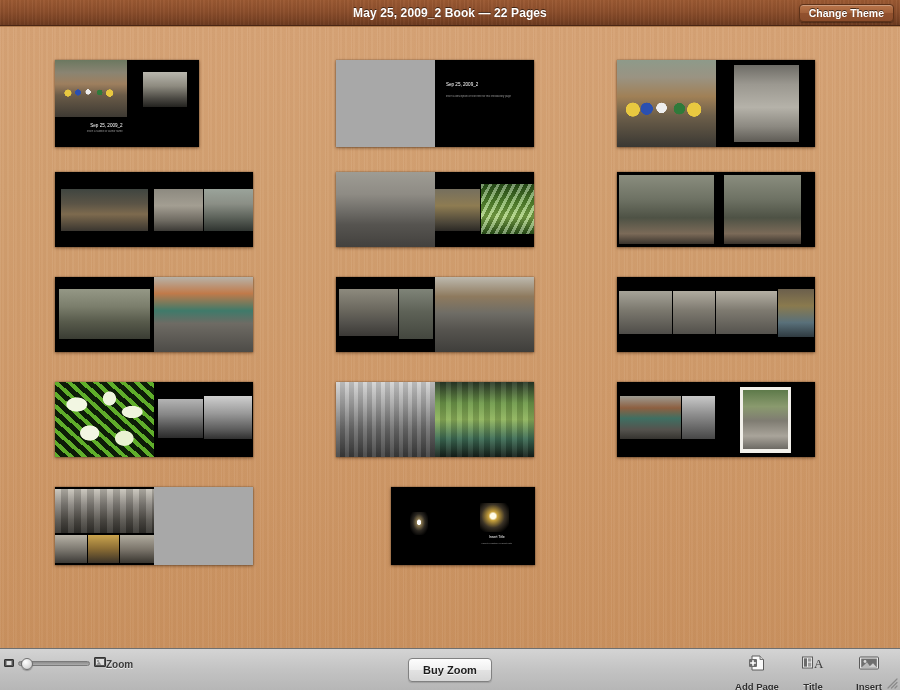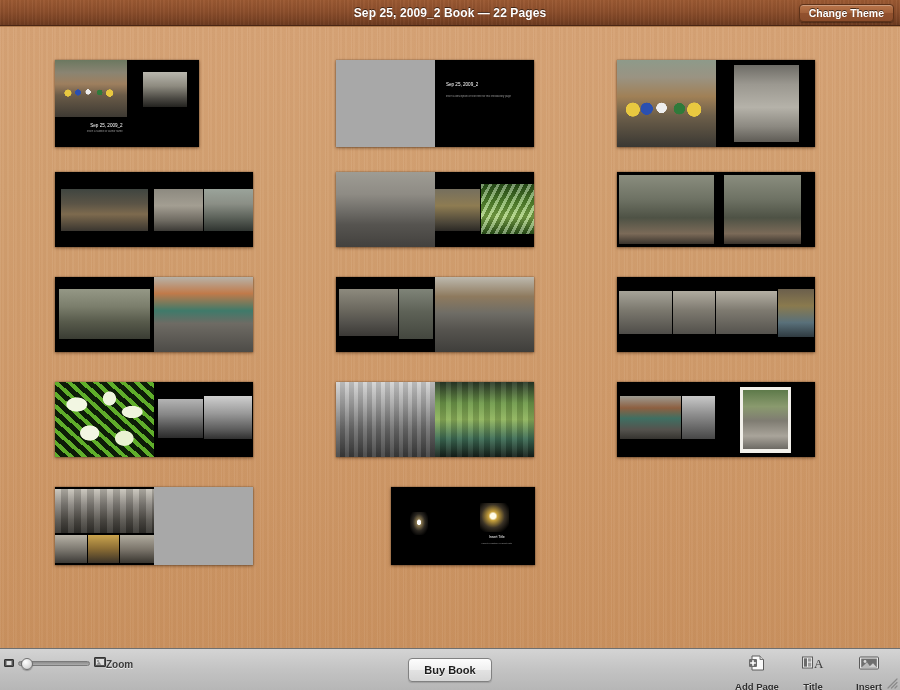--- a/index.html
+++ b/index.html
@@ -159,21 +159,21 @@
     position: absolute; right: 2px; bottom: 2px;
     width: 13px; height: 13px;
   }
 </style>
 </head>
 <body>
 
 <div class="window">
 
   <div class="titlebar">
-    <span class="titlebar-text">Sep 25, 2009_2 Book — 22 Pages</span>
+    <span class="titlebar-text">May 25, 2009_2 Book — 22 Pages</span>
     <div class="change-theme-btn">
       <span>Change Theme</span>
     </div>
   </div>
 
   <div class="canvas">
 
     <div class="spread" style="left:55px; top:33px; width:144px; height:87px;">
       <div class="page left">
         <div class="ph" style="left:0;top:0;width:100%;height:66%;
@@ -396,21 +396,21 @@
             <rect x="2" y="3" width="8" height="6" fill="#ddd"></rect>
             <circle cx="4" cy="5" r="0.9" fill="#777"></circle>
             <path d="M2.4 8.7 L5 5.6 L7.2 8.7 Z" fill="#888"></path>
           </svg>
         </span>
       </div>
       <div class="zoom-label">Zoom</div>
     </div>
 
     <div class="buy-book">
-      <span>Buy Book</span>
+      <span>Buy Zoom</span>
     </div>
 
     <div class="tool-btns">
 
       <div class="tool-btn">
         <span class="glyph">
           <svg width="20" height="20" viewBox="0 0 20 20">
             <path d="M5 3 h8 l3.5 3.5 V17 H5 Z" fill="#fafafa" stroke="#5a5a5a" stroke-width="1"></path>
             <path d="M13 3 v3.5 h3.5" fill="#d8d8d8" stroke="#5a5a5a" stroke-width="0.8"></path>
             <rect x="2" y="6" width="8" height="8" rx="1" fill="#6b6b6b"></rect>

